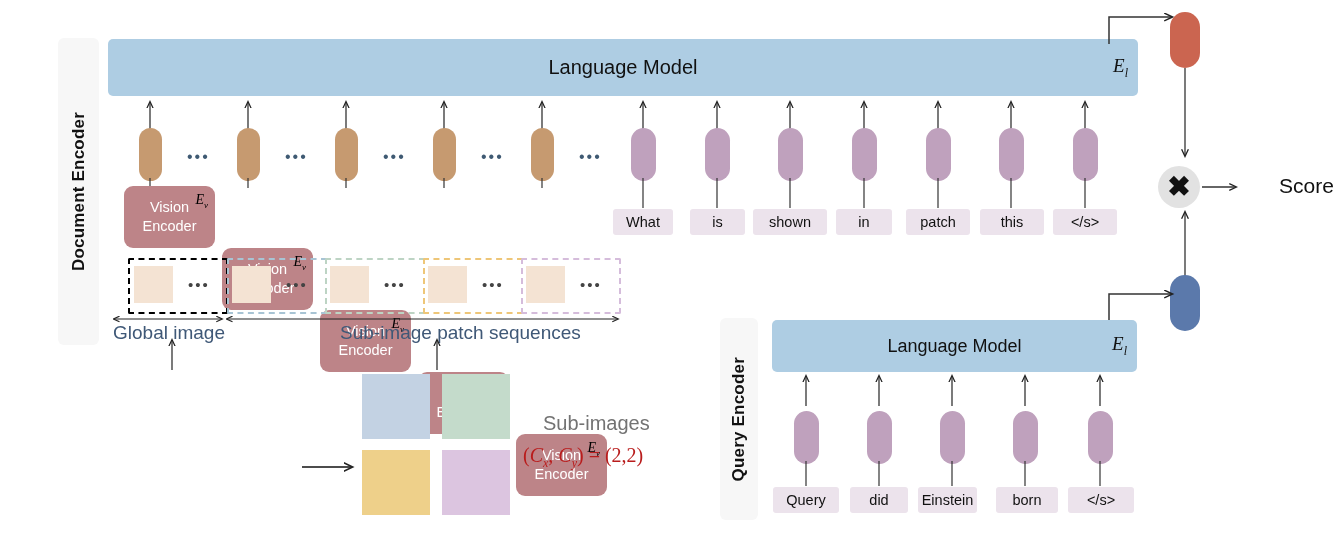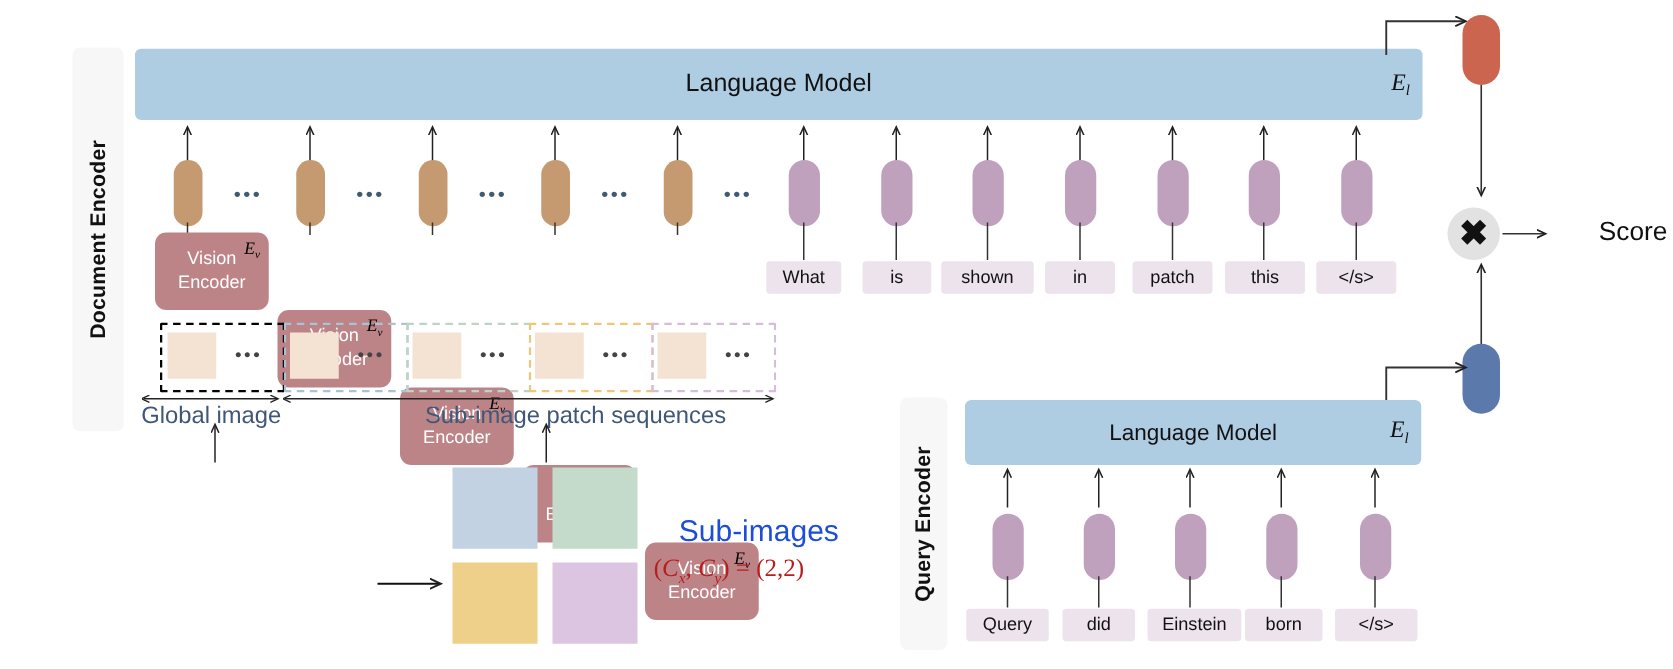--- a/index.html
+++ b/index.html
@@ -62,21 +62,21 @@
   }
 
   
   .pgroup{border:2.5px dashed #000;border-radius:2px;}
   .patch{background:#f4e3d3;}
   .ell{font-size:16px;color:#3f5a73;letter-spacing:2px;line-height:1;}
   .ell-d{font-size:15px;color:#444;letter-spacing:2px;}
 
   
   .cap-text{font-size:19px;color:#3f5877;white-space:nowrap;}
-  .sub-title{font-size:24px;color:#1d4ed8;white-space:nowrap;}
+  .sub-title{font-size:20px;color:#737373;white-space:nowrap;}
   .formula{
     font-family:"Liberation Serif", serif;font-size:20px;color:#b91c1c;white-space:nowrap;
   }
   .formula i{font-style:italic;}
   .formula sub{font-size:12px;}
   .score-text{font-size:21px;color:#111;font-weight:normal;}
 
   
   .xop{
     width:42px;height:42px;border-radius:50%;background:#e2e2e2;
@@ -326,21 +326,21 @@
     <line x1="1100" y1="0" x2="1100" y2="25"></line>
   </g>
 </svg>
 
 <div class="abs chip" style="left:773px;top:487px;width:66px;height:26px;">
     <span>Query</span>
   </div>
 <div class="abs chip" style="left:850px;top:487px;width:58px;height:26px;">
     <span>did</span>
   </div>
-<div class="abs chip" style="left:918px;top:487px;width:75px;height:26px;">
+<div class="abs chip" style="left:918px;top:487px;width:59px;height:26px;">
     <span>Einstein</span>
   </div>
 <div class="abs chip" style="left:996px;top:487px;width:62px;height:26px;">
     <span>born</span>
   </div>
 <div class="abs chip" style="left:1068px;top:487px;width:66px;height:26px;">
     <span>&lt;/s&gt;</span>
   </div>
 
 </body></html>

